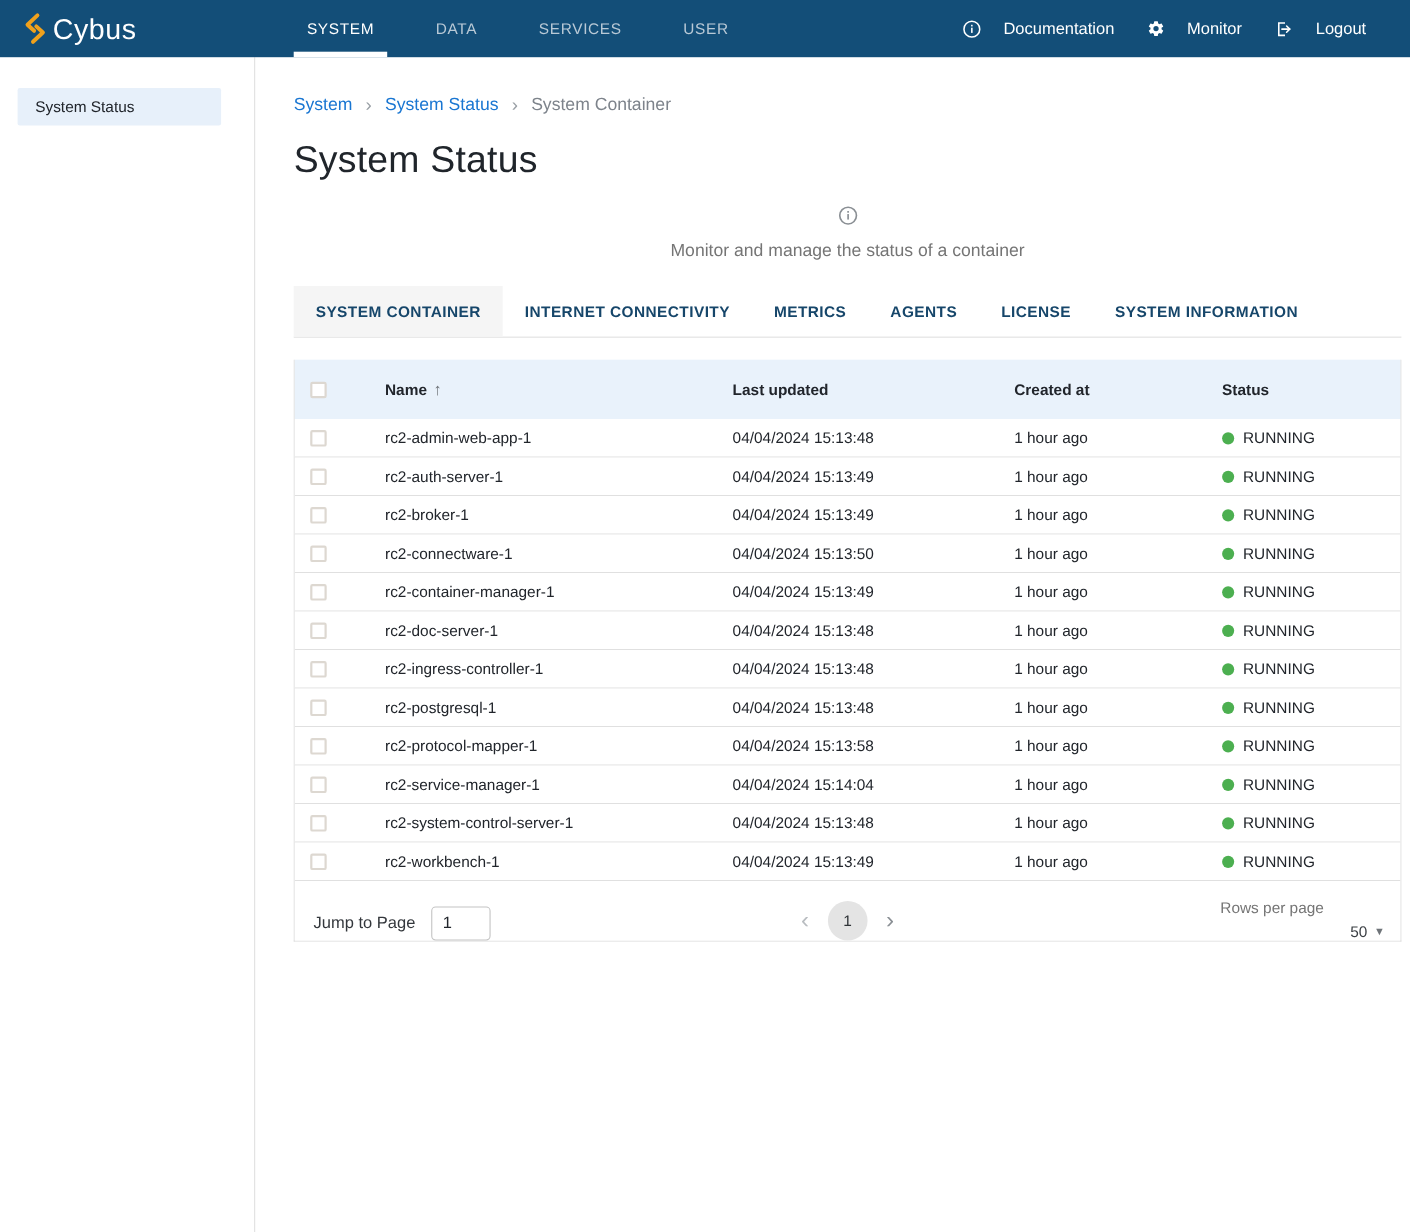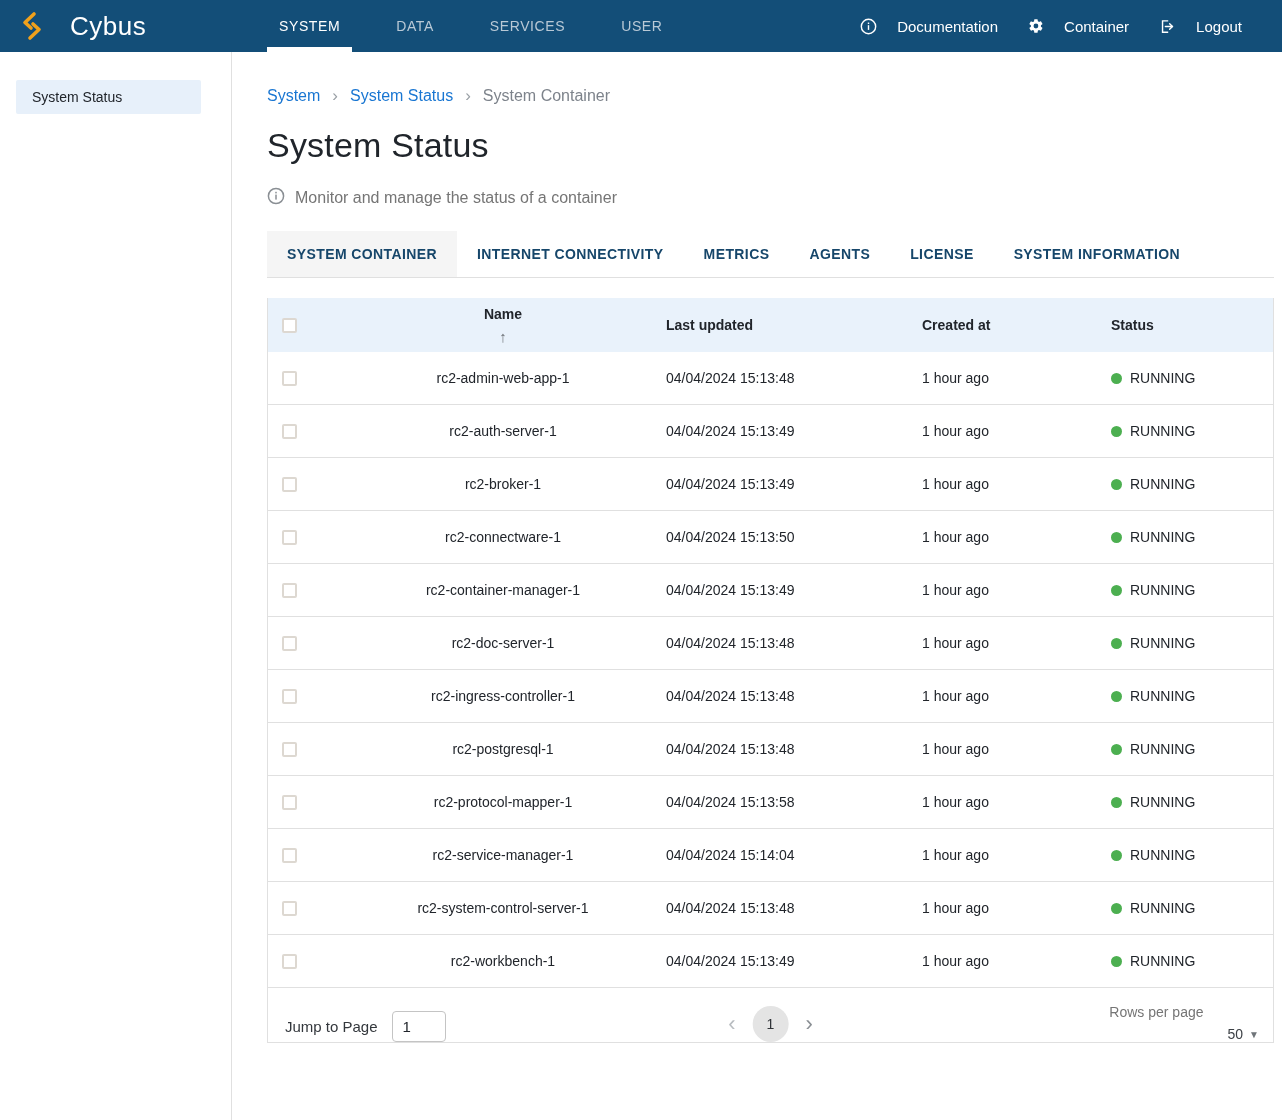--- a/index.html
+++ b/index.html
@@ -14,21 +14,21 @@
     --text-dark:#21252b;
     --text-gray:#757575;
     --tab-text:#16466a;
   }
   *{box-sizing:border-box;margin:0;padding:0;}
   html,body{width:1282px;height:1120px;overflow:hidden;background:#fff;
     font-family:"Liberation Sans", sans-serif;color:var(--text-dark);}
 
   
   .navbar{position:relative;height:52px;background:var(--navbar-bg);display:flex;align-items:stretch;}
-  .brand{display:flex;align-items:center;gap:26px;padding:0 20px;cursor:pointer;}
+  .brand{display:flex;align-items:center;gap:4px;padding:0 20px;cursor:pointer;}
   .brand-name{color:#fff;font-size:26px;font-weight:500;letter-spacing:.5px;}
   .logo-icon svg{display:block;}
   .nav-items{position:absolute;left:267px;top:0;bottom:0;display:flex;align-items:stretch;gap:32px;}
   .nav-item{position:relative;display:flex;align-items:center;padding:0 12px;font-size:14px;
     font-weight:500;letter-spacing:.6px;color:#b9c9d6;cursor:pointer;}
   .nav-item.active{color:#fff;}
   .nav-item.active::after{content:"";position:absolute;left:0;right:0;bottom:0;height:5px;background:#fff;}
   .nav-actions{position:absolute;right:0;top:0;bottom:0;display:flex;align-items:center;gap:30px;padding-right:40px;}
   .nav-action{display:flex;align-items:center;gap:20px;color:#fff;font-size:15px;cursor:pointer;}
   .nav-action svg{display:block;}
@@ -40,44 +40,44 @@
     display:flex;align-items:center;border-radius:2px;cursor:pointer;color:var(--text-dark);}
   .sidebar-item.active{background:var(--sidebar-sel-bg);font-weight:500;}
   .main{flex:1;padding:0 8px 0 35px;}
 
   
   .breadcrumb{margin-top:34px;display:flex;align-items:center;gap:12px;font-size:16px;}
   .crumb-link{color:var(--link-blue);cursor:pointer;}
   .crumb-current{color:#7d838b;}
   .crumb-sep{color:#9aa0a6;font-size:17px;}
   .page-title{margin-top:20px;font-size:34px;font-weight:500;letter-spacing:.2px;color:#20252b;}
-  .page-subtitle{margin-top:22px;display:flex;align-items:center;gap:10px;color:var(--text-gray);font-size:16px;}
+  .page-subtitle{margin-top:22px;display:flex;align-items:center;gap:10px;color:var(--text-gray);font-size:16px;flex-direction:column;}
   .page-subtitle svg{flex:none;}
 
   
   .tabs{margin-top:22px;display:flex;border-bottom:1px solid var(--border);}
   .tab{padding:15px 20px;font-size:14px;font-weight:700;letter-spacing:.4px;color:var(--tab-text);
     cursor:pointer;white-space:nowrap;}
   .tab.active{background:var(--active-tab-bg);}
 
   
   .toolbar{display:flex;justify-content:flex-end;margin-top:35px;}
   .search-box{width:218px;height:38px;border:1px solid #c4c4c4;border-radius:4px;display:flex;
     align-items:center;padding:0 10px 0 12px;background:#fff;}
   .search-box input{flex:1;border:none;outline:none;font-size:16px;color:var(--text-dark);
     font-family:"Liberation Sans", sans-serif;min-width:0;}
   .search-box input::placeholder{color:#9e9e9e;}
 
   
   .table-card{margin-top:20px;border:1px solid var(--border);border-top:none;}
-  .trow{display:flex;align-items:center;height:53px;border-bottom:1px solid var(--border);background:#fff;font-size:14px;}
+  .trow{display:flex;align-items:center;height:35px;border-bottom:1px solid var(--border);background:#fff;font-size:14px;}
   .thead{background:var(--header-bg);height:54px;font-weight:700;border-bottom:none;}
   .cell{padding-right:10px;}
   .c-check{width:82px;padding-left:14px;display:flex;align-items:center;}
-  .c-name{width:316px;display:flex;align-items:center;gap:6px;flex-direction:column;}
+  .c-name{width:316px;display:flex;align-items:center;gap:6px;}
   .c-updated{width:256px;}
   .c-created{width:189px;}
   .c-status{flex:1;display:flex;align-items:center;gap:8px;}
   .checkbox{width:15px;height:15px;border:2px solid #ddd8d1;border-radius:2px;background:#fff;cursor:pointer;flex:none;}
   .sort-arrow{color:#6f7479;font-size:15px;font-weight:400;}
   .status-dot{width:11px;height:11px;border-radius:50%;background:var(--status-green);flex:none;}
 
   
   .table-footer{display:flex;align-items:flex-end;height:54px;background:#fff;position:relative;font-size:15px;}
   .jump{display:flex;align-items:center;gap:14px;padding-left:17px;color:#33373c;}
@@ -121,21 +121,21 @@
           </svg>
         </span>
         <span>Documentation</span>
       </div>
       <div class="nav-action">
         <span>
           <svg width="16" height="16" viewBox="0 0 24 24" fill="#fff">
             <path d="M19.4 13c.04-.32.06-.65.06-1s-.02-.68-.07-1l2.1-1.65c.19-.15.24-.42.12-.64l-2-3.46c-.12-.22-.39-.3-.61-.22l-2.49 1a7.3 7.3 0 0 0-1.73-1l-.38-2.65A.5.5 0 0 0 13.9 2h-4a.5.5 0 0 0-.5.42l-.38 2.65c-.63.26-1.2.6-1.73 1l-2.49-1a.5.5 0 0 0-.61.22l-2 3.46c-.12.22-.07.49.12.64L4.4 11c-.04.32-.07.65-.07 1s.03.68.07 1l-2.1 1.65a.5.5 0 0 0-.12.64l2 3.46c.12.22.39.3.61.22l2.49-1c.53.4 1.1.74 1.73 1l.38 2.65c.04.24.25.42.5.42h4c.25 0 .46-.18.5-.42l.38-2.65c.63-.26 1.2-.6 1.73-1l2.49 1c.22.08.49 0 .61-.22l2-3.46a.5.5 0 0 0-.12-.64L19.4 13zm-7.5 2.6a3.6 3.6 0 1 1 0-7.2 3.6 3.6 0 0 1 0 7.2z"></path>
           </svg>
         </span>
-        <span>Container</span>
+        <span>Monitor</span>
       </div>
       <div class="nav-action">
         <span>
           <svg width="17" height="17" viewBox="0 0 24 24" fill="none" stroke="#fff" stroke-width="2">
             <path d="M13 4H5v16h8"></path>
             <path d="M15 8l4 4-4 4" stroke-linecap="round" stroke-linejoin="round"></path>
             <line x1="19" y1="12" x2="9" y2="12" stroke-linecap="round"></line>
           </svg>
         </span>
         <span>Logout</span>

